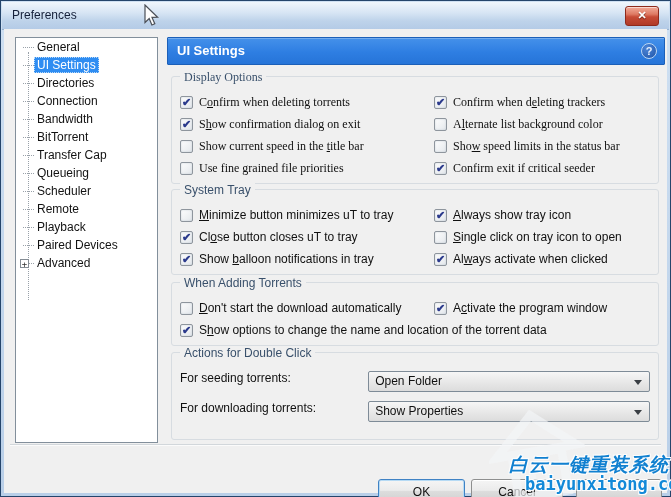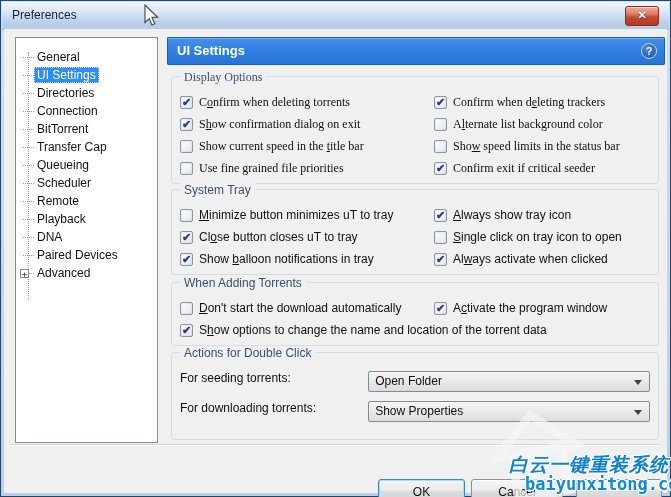--- a/index.html
+++ b/index.html
@@ -11,21 +11,21 @@
     border-bottom:1px solid #9ab4d2;}
   .titletext{position:absolute;left:10px;top:0;line-height:26px;font-size:12px;color:#15203a;}
   .closebtn{position:absolute;right:10px;top:4px;width:32px;height:18px;border:1px solid #8e2a1c;border-radius:3px;
     background:linear-gradient(#f2ab99,#de7a64 40%,#c74b36 55%,#b03a27);
     box-shadow:inset 0 1px 0 rgba(255,255,255,.55);color:#fff;font-size:11px;font-weight:bold;
     text-align:center;line-height:17px;cursor:pointer;text-shadow:0 1px 1px rgba(60,10,5,.7);}
   
   .client{position:absolute;left:3px;right:3px;top:28px;bottom:3px;background:#f0f0f0;}
   
   .tree{position:absolute;left:11px;top:8px;width:143px;height:406px;background:#fff;
-    border:1px solid #828f9b;box-sizing:border-box;padding-top:10px;font-size:12px;color:#121212;}
+    border:1px solid #828f9b;box-sizing:border-box;padding-top:0;font-size:12px;color:#121212;}
   .vline{position:absolute;left:12px;top:14px;height:248px;border-left:1px dotted #99a1a9;}
   .titem{display:flex;align-items:center;height:18px;position:relative;cursor:default;}
   .stub{display:inline-block;width:11px;margin-left:7px;border-top:1px dotted #99a1a9;height:0;position:relative;}
   .plus{position:absolute;left:-3px;top:-5px;width:9px;height:9px;background:#fff;border:1px solid #848c94;
     font-size:9px;line-height:8px;text-align:center;color:#333;box-sizing:border-box;font-family:"DejaVu Sans Mono",monospace;}
   .tlabel{padding:1px 3px;white-space:nowrap;}
   .titem.sel .tlabel{background:#2f8df2;color:#fff;outline:1px dotted #b8d9f8;outline-offset:-1px;}
   
   .panel{position:absolute;left:163px;top:8px;width:498px;}
   .pheader{position:relative;height:26px;border:1px solid #1b5fb8;border-radius:1px;
@@ -92,20 +92,24 @@
         <div class="titem">
           <span class="stub"></span>
           <span class="tlabel">Directories</span>
         </div>
         <div class="titem">
           <span class="stub"></span>
           <span class="tlabel">Connection</span>
         </div>
         <div class="titem">
           <span class="stub"></span>
+          <span class="tlabel">Bandwidth</span>
+        </div>
+        <div class="titem">
+          <span class="stub"></span>
           <span class="tlabel">BitTorrent</span>
         </div>
         <div class="titem">
           <span class="stub"></span>
           <span class="tlabel">Transfer Cap</span>
         </div>
         <div class="titem">
           <span class="stub"></span>
           <span class="tlabel">Queueing</span>
         </div>
@@ -113,24 +117,20 @@
           <span class="stub"></span>
           <span class="tlabel">Scheduler</span>
         </div>
         <div class="titem">
           <span class="stub"></span>
           <span class="tlabel">Remote</span>
         </div>
         <div class="titem">
           <span class="stub"></span>
           <span class="tlabel">Playback</span>
-        </div>
-        <div class="titem">
-          <span class="stub"></span>
-          <span class="tlabel">DNA</span>
         </div>
         <div class="titem">
           <span class="stub"></span>
           <span class="tlabel">Paired Devices</span>
         </div>
         <div class="titem">
           <span class="stub">
             <span class="plus">+</span>
           </span>
           <span class="tlabel">Advanced</span>

